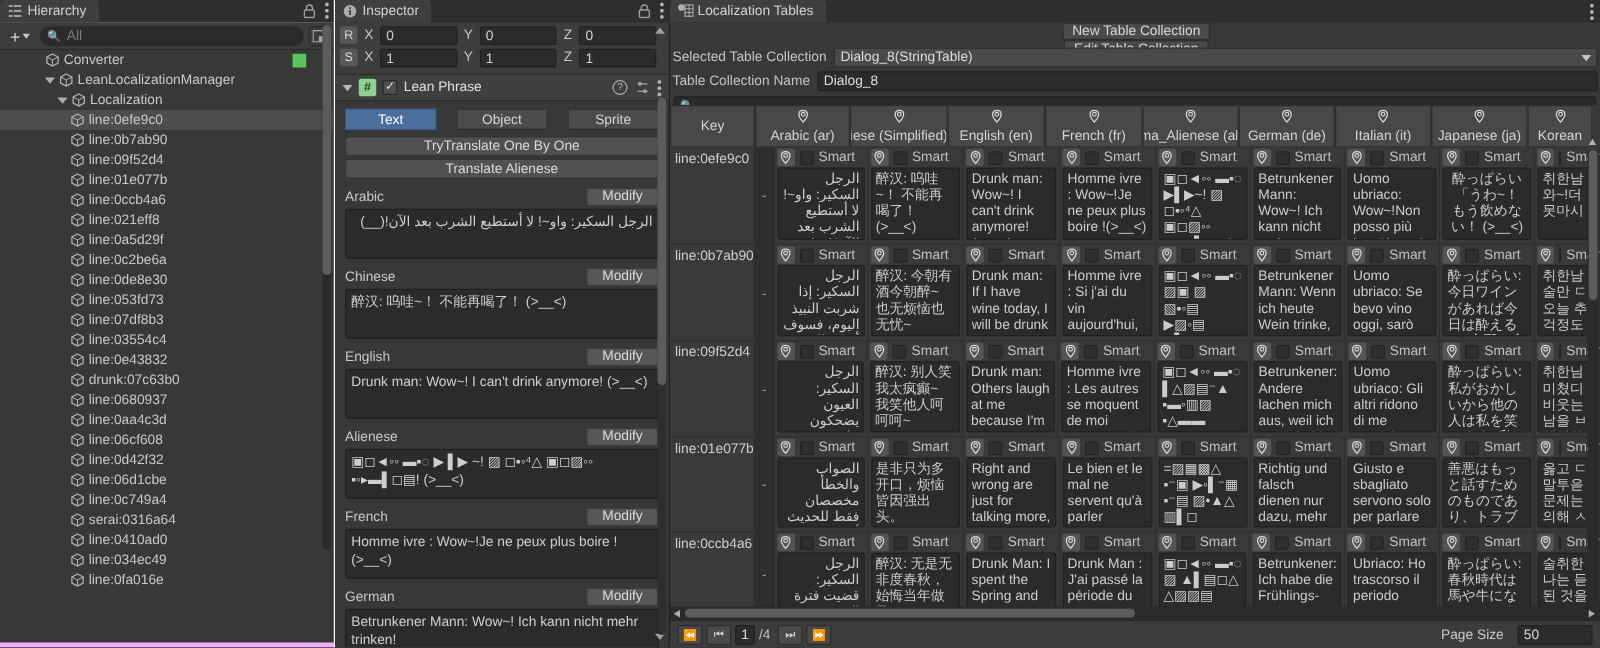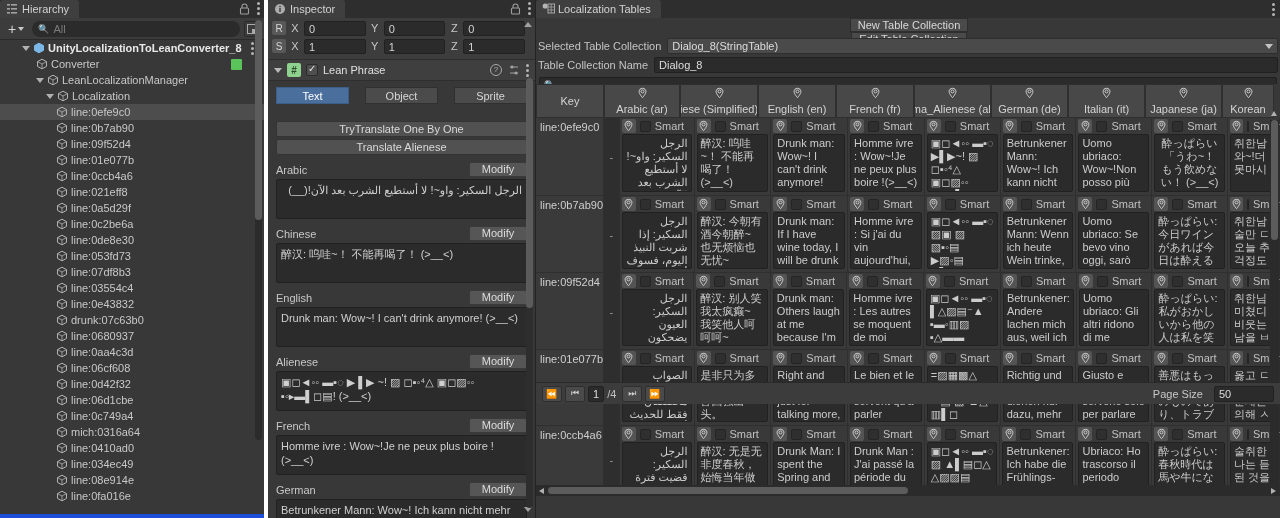--- a/index.html
+++ b/index.html
@@ -23,21 +23,21 @@
     padding:0 10px 0 6px; gap:4px; font-size:11px; color:#d2d2d2;
     border-top-left-radius:3px; border-top-right-radius:3px;
   }
   .tab-icons { position:absolute; right:4px; top:2px; display:flex; gap:6px; align-items:center; }
   .ico { width:12px; height:12px; display:inline-block; opacity:.8; }
   .kebab { width:3px; height:13px; position:relative; }
   .kebab i { position:absolute; left:0; width:3px; height:3px; background:#b4b4b4; border-radius:50%; }
   .kebab i:nth-child(1){top:0}.kebab i:nth-child(2){top:5px}.kebab i:nth-child(3){top:10px}
 
   
-  .hierarchy { width:268px; height:518px; background:#1d4ed8; border-right:4px solid #ffffff; }
+  .hierarchy { width:268px; height:518px; background:#f0abfc; border-right:1px solid #ffffff; }
   .h-toolbar { height:22px; background:#3c3c3c; display:flex; align-items:center; padding:0 4px; gap:4px; border-bottom:1px solid #2a2a2a;}
   .plus-btn { display:flex; align-items:center; gap:2px; padding:1px 4px; color:#d6d6d6; font-size:14px; line-height:12px;}
   .caret-dn { width:0;height:0;border-left:3px solid transparent;border-right:3px solid transparent;border-top:4px solid #c8c8c8;}
   .h-search {
     flex:1; height:16px; background:#2b2b2b; border-radius:8px;
     display:flex; align-items:center; padding:0 6px; gap:4px; color:#7b7b7b;
   }
   .h-search .magn { font-size:9px; color:#9a9a9a; }
   .sq-btn { width:16px;height:16px;background:#3c3c3c;border:1px solid #2a2a2a;border-radius:2px;
     display:flex;align-items:center;justify-content:center;}
@@ -63,37 +63,37 @@
   .xf-field { flex:1; height:15px; background:#2b2b2b; border:1px solid #212121; border-radius:2px; padding:0 4px; line-height:14px; color:#d2d2d2; font-size:11px;}
   .comp-header { height:22px; background:#3f3f3f; display:flex; align-items:center; padding:0 6px; gap:5px; border-top:1px solid #2e2e2e; border-bottom:1px solid #2e2e2e;}
   .comp-tri { width:0;height:0;border-left:4px solid transparent;border-right:4px solid transparent;border-top:5px solid #b8b8b8;}
   .script-ico { width:14px;height:14px;background:#8fd28f;border-radius:2px;display:flex;align-items:center;justify-content:center;color:#2a4a2a;font-size:10px;font-weight:bold;}
   .cb { width:12px;height:12px;background:#4f4f4f;border:1px solid #2b2b2b;border-radius:2px;position:relative;}
   .cb.on:after { content:"✓"; position:absolute; left:1px; top:-2px; font-size:10px; color:#e6e6e6;}
   .comp-title { flex:1; font-size:11px; color:#e0e0e0; }
   .comp-tools { display:flex; gap:6px; align-items:center;}
   .circ-q { width:12px;height:12px;border:1px solid #a8a8a8;border-radius:50%;font-size:8px;line-height:10px;text-align:center;color:#b8b8b8;}
   .insp-content { padding:6px 8px 0 8px; }
-  .seg { display:flex; gap:16px; margin-bottom:17px;}
+  .seg { display:flex; gap:16px; margin-bottom:5px;}
   .seg div { flex:1; height:17px; background:#4b4b4b; border:1px solid #303030; display:flex; align-items:center; justify-content:center; font-size:11px; color:#d6d6d6;}
   .seg div.on { background:#4a6f9c; border-color:#3c5d85; color:#fff;}
   .wbtn { height:16px; background:#515151; border:1px solid #343434; border-radius:2px; display:flex; align-items:center; justify-content:center; font-size:11px; color:#dadada; margin-bottom:2px;}
   .lang-block { margin-top:7px; }
   .lang-head { display:flex; align-items:center; height:15px; }
   .lang-name { flex:1; font-size:11px; color:#c8c8c8; }
   .mod-btn { width:58px; height:15px; background:#565656; border:1px solid #3a3a3a; border-radius:2px; text-align:center; font-size:11px; color:#dcdcdc; line-height:13px;}
   .lang-area { margin-top:2px; height:40px; background:#2b2b2b; border:1px solid #212121; border-radius:2px; padding:3px 4px; font-size:11px; color:#cfcfcf; overflow:hidden; line-height:14px; }
   .lang-area.rtl { direction:rtl; text-align:right; }
   .insp-scroll { position:absolute; right:2px; top:60px; width:7px; height:430px; background:#2e2e2e; border-radius:4px;}
   .insp-scroll i { position:absolute; top:0; left:0; width:7px; height:230px; background:#5c5c5c; border-radius:4px;}
   .xf-up { position:absolute; right:3px; top:4px; width:0;height:0;border-left:4px solid transparent;border-right:4px solid transparent;border-bottom:5px solid #a0a0a0;}
   .insp-dn { position:absolute; right:3px; bottom:6px; width:0;height:0;border-left:4px solid transparent;border-right:4px solid transparent;border-top:5px solid #a0a0a0;}
 
   
-  .loctbl { width:744px; height:404px; background:#383838; position:relative;}
+  .loctbl { width:744px; height:518px; background:#383838; position:relative;}
   .lt-btnrow { height:18px; background:#383838; display:flex; align-items:center; padding-left:2px;flex-direction:column;}
   .lt-btn { height:17px; background:#4a4a4a; border:1px solid #2e2e2e; padding:0 7px; display:flex; align-items:center; font-size:11px; color:#d8d8d8;}
   .lt-field-row { height:19px; display:flex; align-items:center; padding:0 2px; gap:6px;}
   .lt-lbl { font-size:11px; color:#c4c4c4; white-space:nowrap;}
   .lt-dropdown { flex:1; height:16px; background:#4a4a4a; border:1px solid #2e2e2e; border-radius:2px; padding:0 4px; line-height:14px; font-size:11px; color:#dcdcdc; position:relative;}
   .dd-caret { position:absolute; right:4px; top:5px; width:0;height:0;border-left:4px solid transparent;border-right:4px solid transparent;border-top:5px solid #c4c4c4;}
   .lt-input { flex:1; height:16px; background:#2b2b2b; border:1px solid #212121; border-radius:2px; padding:0 4px; line-height:14px; font-size:11px; color:#dcdcdc;}
   .lt-search { margin:3px 3px 0 3px; height:15px; background:#2b2b2b; border:1px solid #1f1f1f; border-radius:2px; display:flex; align-items:center; padding:0 4px; gap:4px; color:#8a8a8a; font-size:9px;}
 
   .grid-wrap { position:absolute; left:0; top:84px; width:744px; height:412px; overflow:hidden;}
@@ -181,33 +181,20 @@
       </div>
       <div class="sq-btn">
         <svg width="10" height="10" viewBox="0 0 10 10">
             <rect x="0.5" y="0.5" width="9" height="9" fill="none" stroke="#aaa"></rect>
             <rect x="5" y="5" width="4" height="4" fill="#aaa"></rect>
           </svg>
       </div>
     </div>
 
     <div class="h-list" id="hier-list">
-        <div class="h-row rootrow">
-          <span style="width:22px"></span>
-          <span class="tri"></span>
-          <span class="prefab-ico"><svg width="12" height="12" viewBox="0 0 12 12">
-              <path d="M6 1.2L10.5 3.6v4.8L6 10.8 1.5 8.4V3.6z" fill="#7bb8e8" stroke="#7bb8e8" stroke-width="1"></path>
-            </svg></span>
-          <span>UnityLocalizationToLeanConverter_8</span>
-          <span class="kebab rowkebab">
-            <i></i>
-            <i></i>
-            <i></i>
-          </span>
-        </div>
         <div class="h-row">
           <span style="width:36px;flex:0 0 auto"></span>
           <span class="goico"><svg width="12" height="12" viewBox="0 0 12 12">
               <path d="M6 1.2L10.5 3.6v4.8L6 10.8 1.5 8.4V3.6z" fill="none" stroke="#b4b4b4" stroke-width="1"></path>
               <path d="M1.5 3.6L6 6l4.5-2.4M6 6v4.8" stroke="#b4b4b4" stroke-width="0.8" fill="none"></path>
             </svg></span>
           <span>Converter</span>
           <span class="green-chip"></span>
         </div>
         <div class="h-row">
@@ -387,45 +374,37 @@
               <path d="M1.5 3.6L6 6l4.5-2.4M6 6v4.8" stroke="#b4b4b4" stroke-width="0.8" fill="none"></path>
             </svg></span>
           <span>line:0c749a4</span>
         </div>
         <div class="h-row">
           <span style="width:56px;flex:0 0 auto"></span>
           <span class="goico"><svg width="12" height="12" viewBox="0 0 12 12">
               <path d="M6 1.2L10.5 3.6v4.8L6 10.8 1.5 8.4V3.6z" fill="none" stroke="#b4b4b4" stroke-width="1"></path>
               <path d="M1.5 3.6L6 6l4.5-2.4M6 6v4.8" stroke="#b4b4b4" stroke-width="0.8" fill="none"></path>
             </svg></span>
-          <span>mich:0316a64</span>
+          <span>serai:0316a64</span>
         </div>
         <div class="h-row">
           <span style="width:56px;flex:0 0 auto"></span>
           <span class="goico"><svg width="12" height="12" viewBox="0 0 12 12">
               <path d="M6 1.2L10.5 3.6v4.8L6 10.8 1.5 8.4V3.6z" fill="none" stroke="#b4b4b4" stroke-width="1"></path>
               <path d="M1.5 3.6L6 6l4.5-2.4M6 6v4.8" stroke="#b4b4b4" stroke-width="0.8" fill="none"></path>
             </svg></span>
           <span>line:0410ad0</span>
         </div>
         <div class="h-row">
           <span style="width:56px;flex:0 0 auto"></span>
           <span class="goico"><svg width="12" height="12" viewBox="0 0 12 12">
               <path d="M6 1.2L10.5 3.6v4.8L6 10.8 1.5 8.4V3.6z" fill="none" stroke="#b4b4b4" stroke-width="1"></path>
               <path d="M1.5 3.6L6 6l4.5-2.4M6 6v4.8" stroke="#b4b4b4" stroke-width="0.8" fill="none"></path>
             </svg></span>
           <span>line:034ec49</span>
-        </div>
-        <div class="h-row">
-          <span style="width:56px;flex:0 0 auto"></span>
-          <span class="goico"><svg width="12" height="12" viewBox="0 0 12 12">
-              <path d="M6 1.2L10.5 3.6v4.8L6 10.8 1.5 8.4V3.6z" fill="none" stroke="#b4b4b4" stroke-width="1"></path>
-              <path d="M1.5 3.6L6 6l4.5-2.4M6 6v4.8" stroke="#b4b4b4" stroke-width="0.8" fill="none"></path>
-            </svg></span>
-          <span>line:08e914e</span>
         </div>
         <div class="h-row">
           <span style="width:56px;flex:0 0 auto"></span>
           <span class="goico"><svg width="12" height="12" viewBox="0 0 12 12">
               <path d="M6 1.2L10.5 3.6v4.8L6 10.8 1.5 8.4V3.6z" fill="none" stroke="#b4b4b4" stroke-width="1"></path>
               <path d="M1.5 3.6L6 6l4.5-2.4M6 6v4.8" stroke="#b4b4b4" stroke-width="0.8" fill="none"></path>
             </svg></span>
           <span>line:0fa016e</span>
         </div>
       </div>

